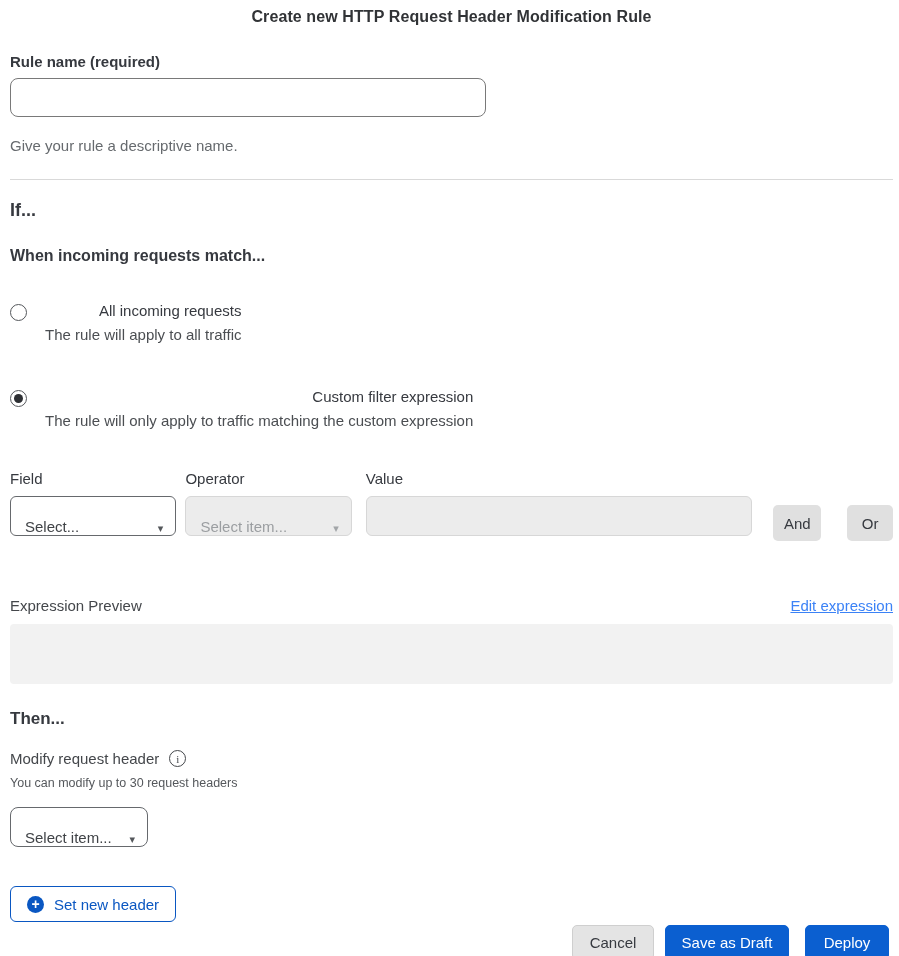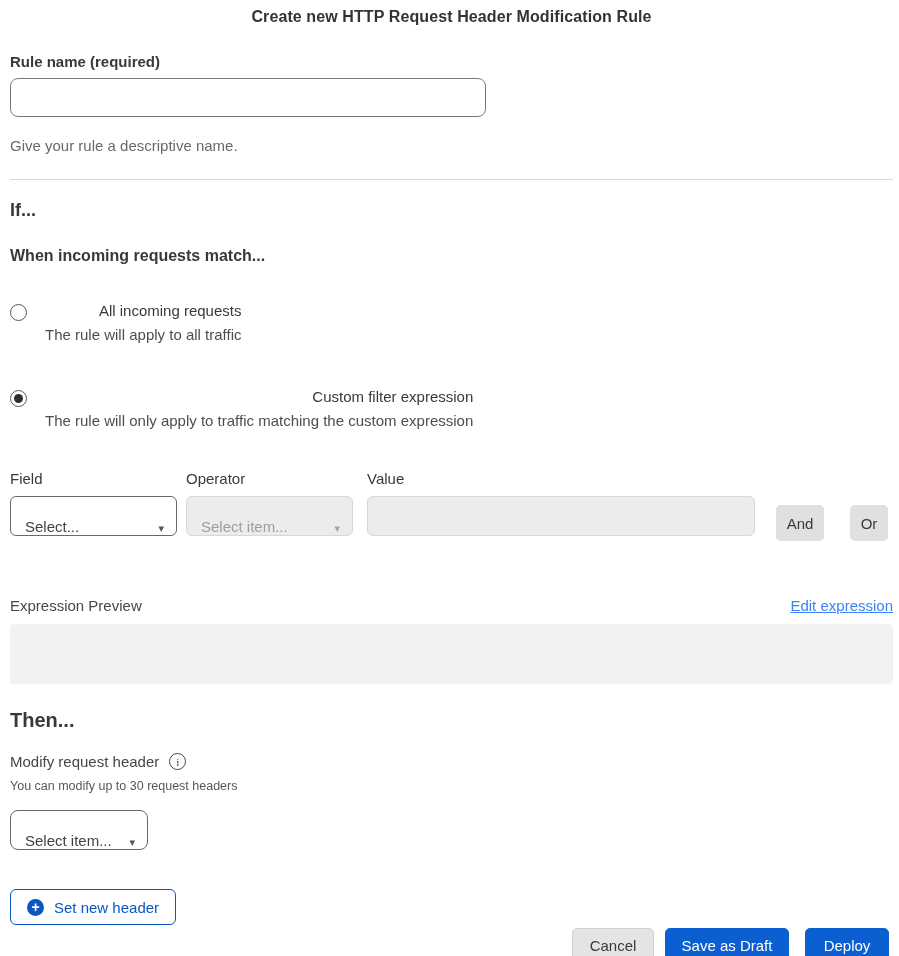--- a/index.html
+++ b/index.html
@@ -58,28 +58,28 @@
     width: 100%; background: #ececec; border: 1px solid #d7d7d7; border-radius: 6px;
     height: 40px; margin-top: 9px; padding: 0 12px; font-size: 15px;
     font-family: "Liberation Sans", sans-serif; color: #36393f; outline: none;
   }
   .andor-btn {
     margin-top: 35px; height: 36px; border: none; border-radius: 5px;
     background: #e0e0e0; color: #36393f; font-size: 15px;
     font-family: "Liberation Sans", sans-serif; cursor: pointer;
   }
   .and-btn { width: 48px; margin-left: 21px; }
-  .or-btn { width: 38px; margin-left: 26px; }
+  .or-btn { width: 46px; margin-left: 26px; }
 
   .preview-header { margin-top: 56px; display: flex; justify-content: space-between; align-items: baseline; }
   .preview-label { font-size: 15px; color: #44474b; }
   .edit-link { font-size: 15px; color: #3b82f6; text-decoration: underline; cursor: pointer; }
   .preview-box { margin-top: 10px; height: 60px; background: #f2f2f2; border-radius: 4px; }
 
-  .then-heading { margin-top: 25px; font-size: 20px; font-weight: 700; }
+  .then-heading { margin-top: 25px; font-size: 17px; font-weight: 700; }
   .modify-row { margin-top: 21px; display: flex; align-items: center; }
   .modify-label { font-size: 15px; color: #44474b; }
   .info-icon {
     margin-left: 10px; width: 17px; height: 17px; border: 1px solid #44474b; border-radius: 50%;
     display: inline-flex; align-items: center; justify-content: center;
     font-size: 11px; color: #44474b; font-family: "Liberation Serif", serif; cursor: pointer;
   }
   .modify-helper { margin-top: 9px; font-size: 12.5px; color: #55585c; }
 
   .header-select { width: 138px; margin-top: 17px; border-radius: 8px; }

